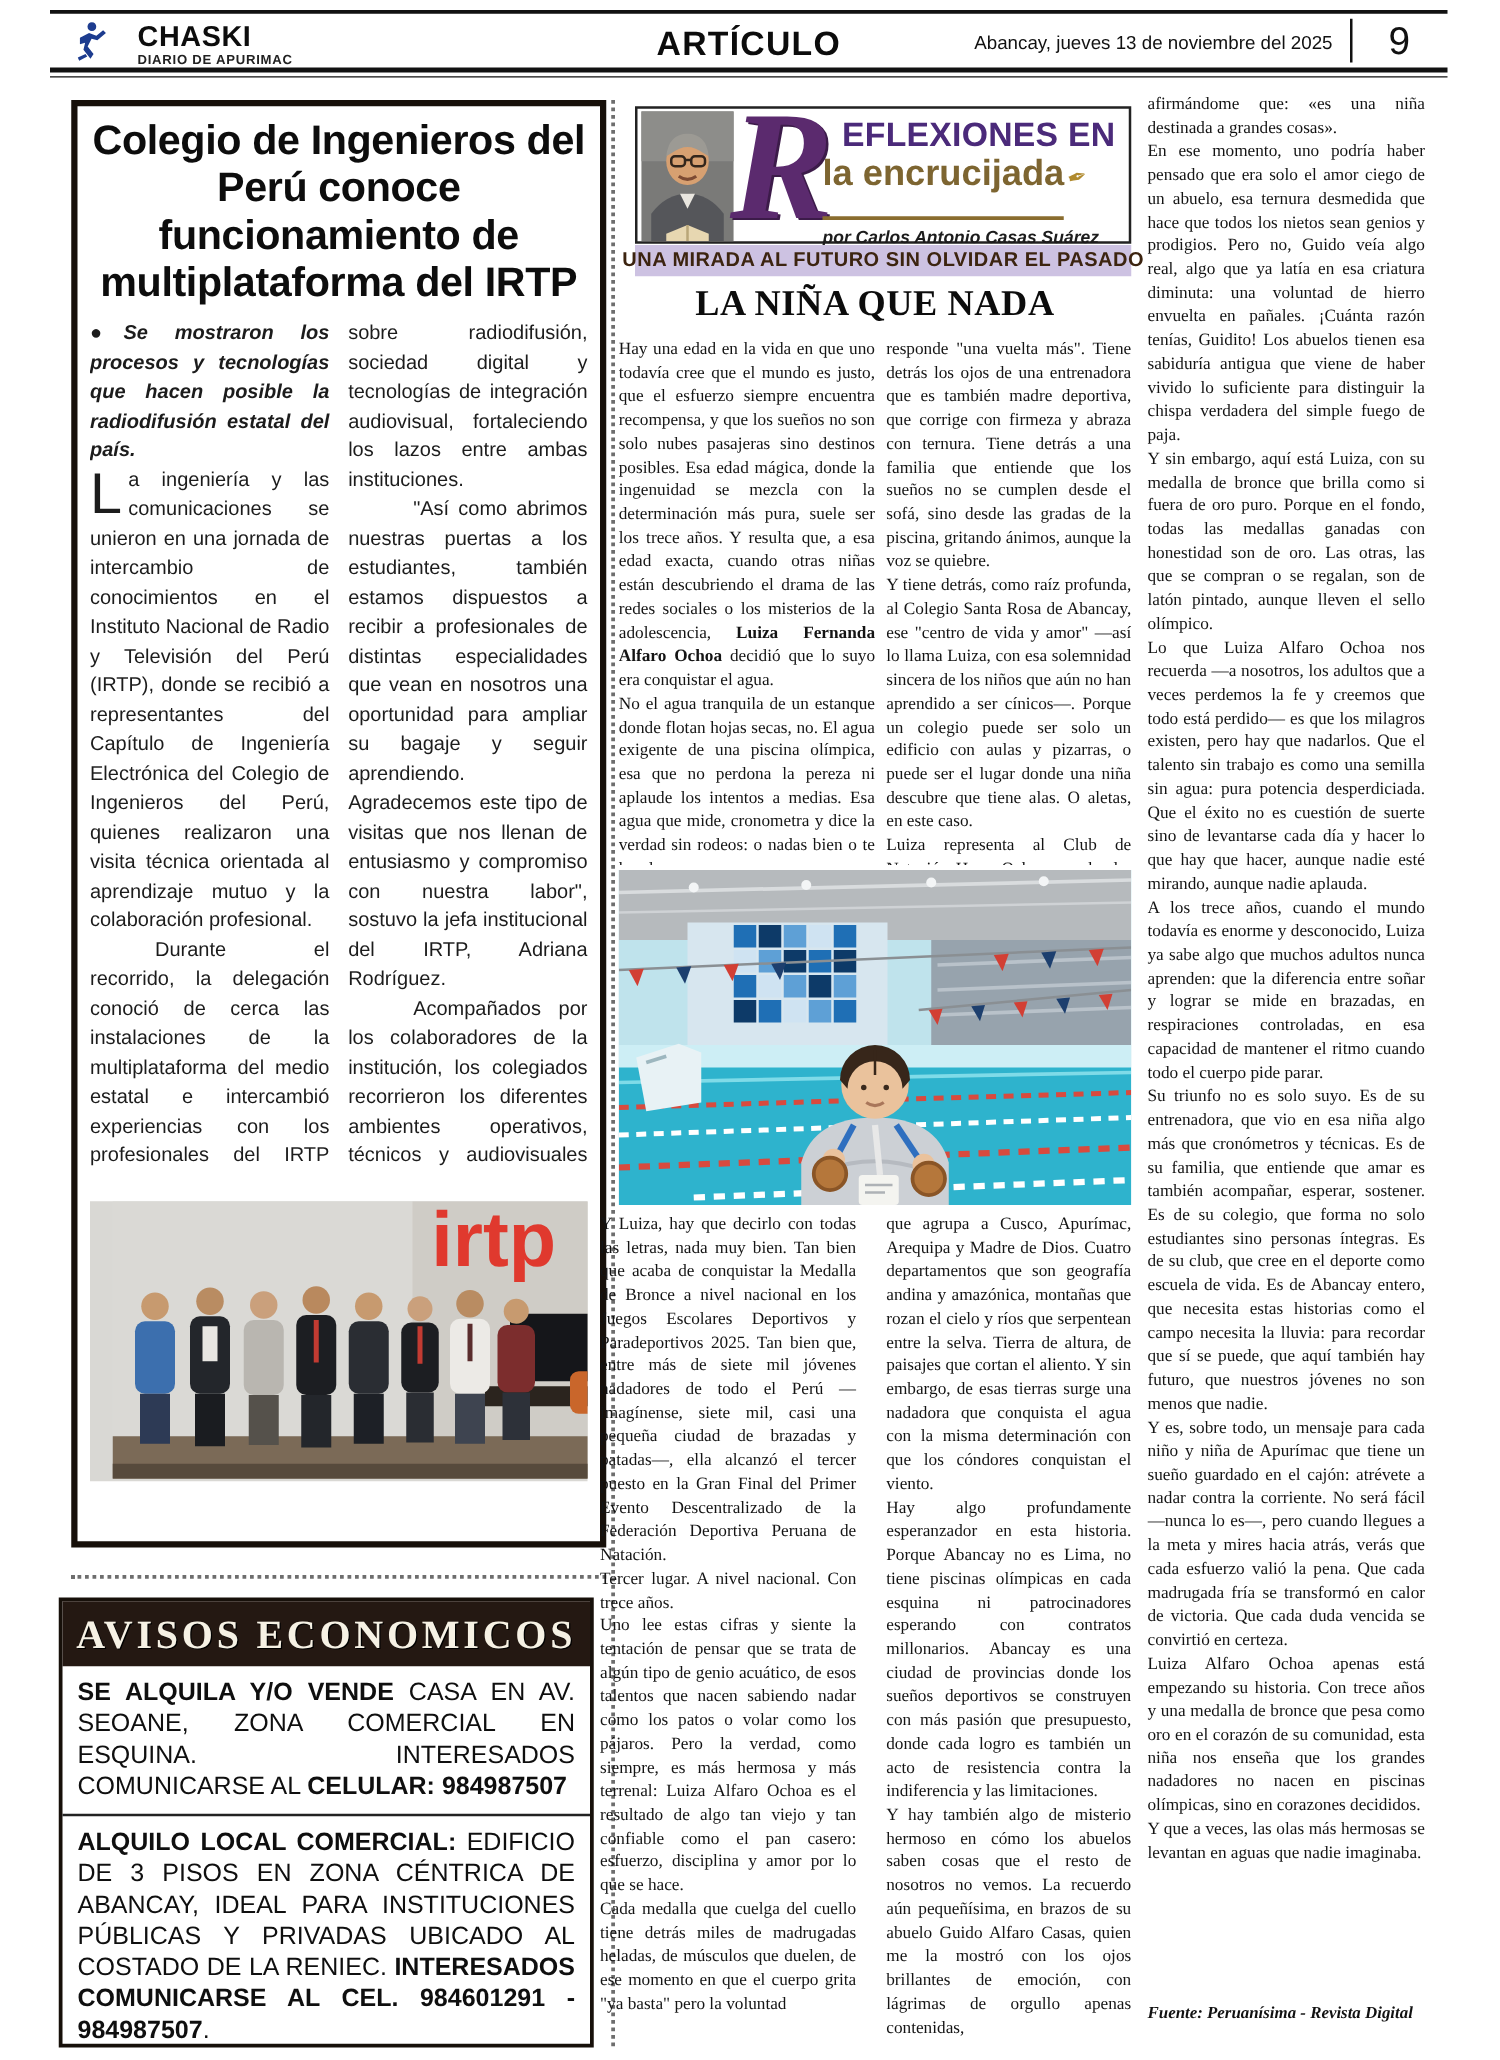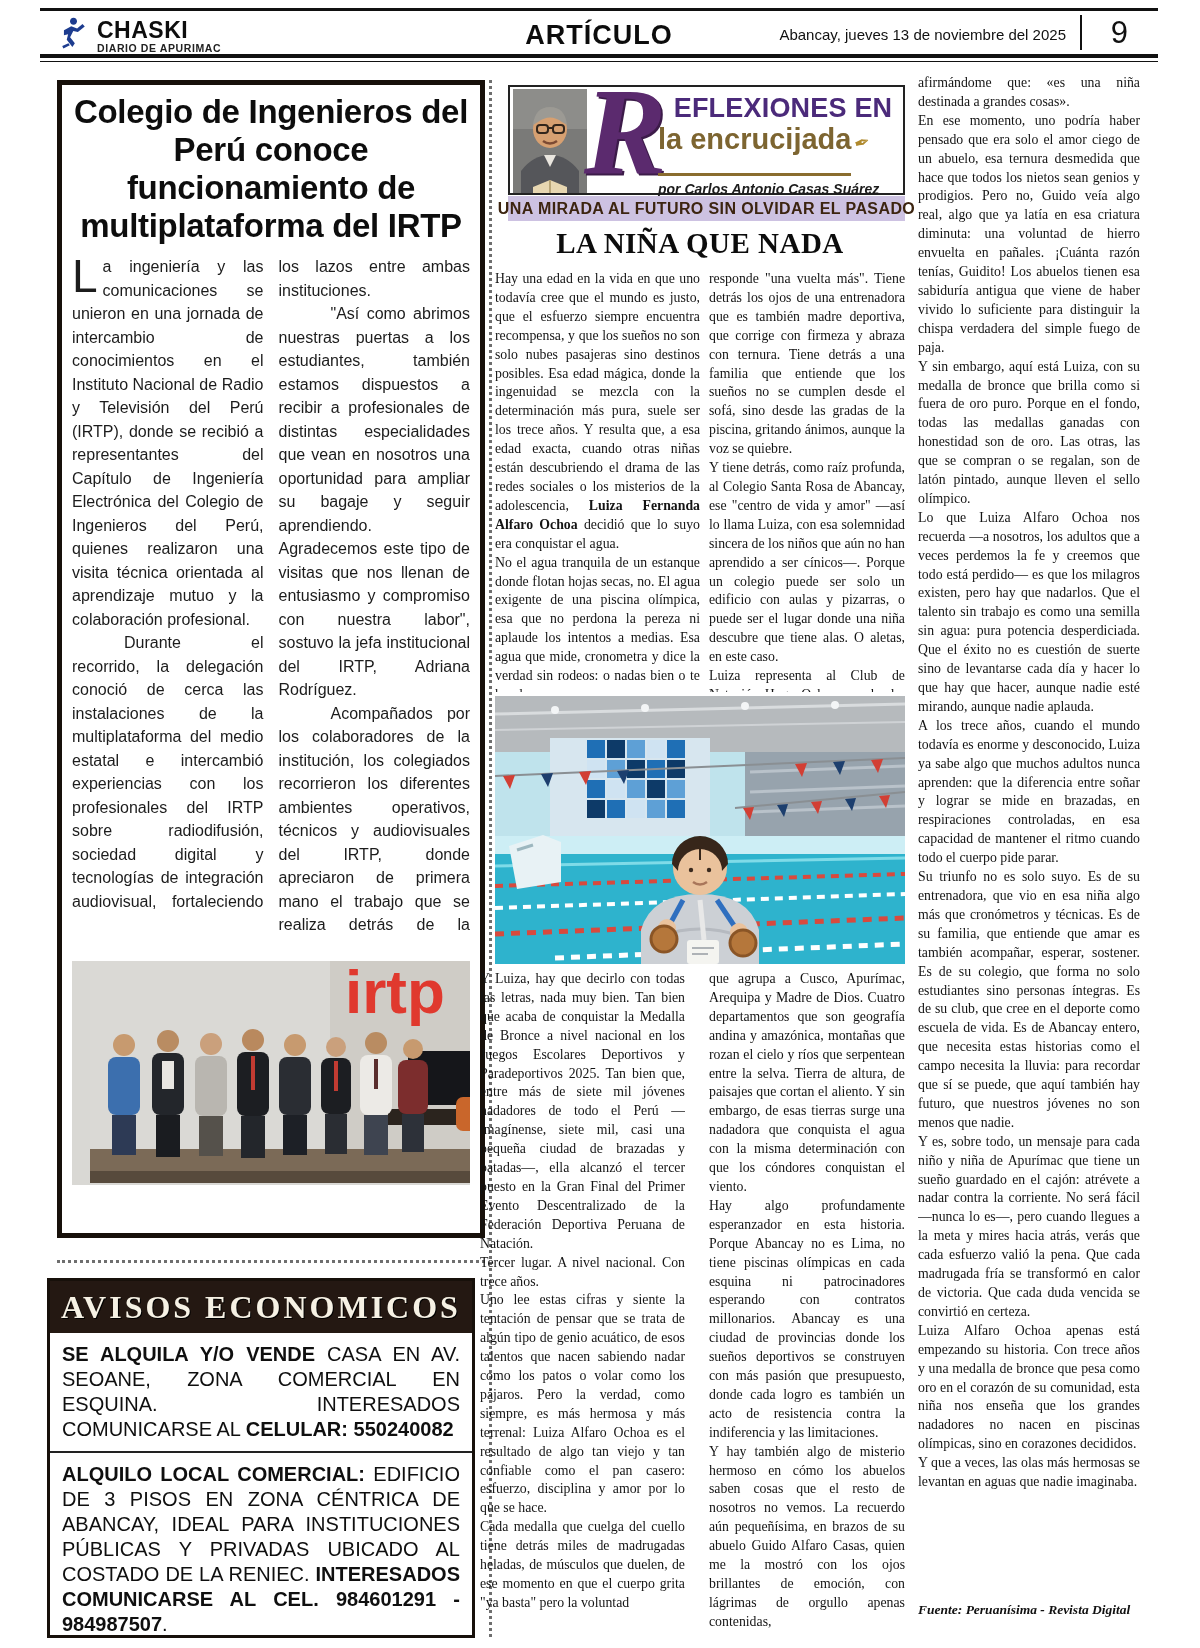--- a/index.html
+++ b/index.html
@@ -3,21 +3,21 @@
 <meta charset="utf-8">
 <style>
   * { box-sizing: border-box; margin: 0; padding: 0; }
   html,body { background:#ffffff; }
   body { width:1200px; height:1648px; position:relative; font-family:"Liberation Sans",sans-serif; color:#1a1a1a; }
   .abs { position:absolute; }
 
   
   #header { left:40px; top:8px; width:1118px; height:50px; border-top:3px solid #111; border-bottom:4px solid #111; }
   #header::after { content:""; position:absolute; left:0; right:0; bottom:-8px; border-top:1.5px solid #111; }
-  .brand { position:absolute; left:20px; top:5px; display:flex; gap:10px; align-items:flex-end; }
+  .brand { position:absolute; left:20px; top:5px; display:flex; gap:23px; align-items:center; }
   .brand-text .bn { font-size:23px; font-weight:800; letter-spacing:.5px; color:#0d0d0d; line-height:1.05; }
   .brand-text .bt { font-size:10.5px; font-weight:600; letter-spacing:.6px; color:#222; }
   .section-title { position:absolute; left:0; right:0; top:9px; text-align:center; font-size:27px; font-weight:800; letter-spacing:1px; color:#0c0c0c; }
   .hdate { position:absolute; right:92px; top:15px; font-size:15px; color:#111; }
   .hsep { position:absolute; right:76px; top:4px; bottom:4px; width:2px; background:#111; }
   .pageno { position:absolute; right:30px; top:4px; font-size:31px; color:#111; font-weight:500; }
 
   
   #left-box { left:57px; top:80px; width:428px; height:1158px; border:5px solid #17100a; padding:6px 10px; background:#fff; }
   .ltitle { font-size:33px; line-height:38px; font-weight:800; text-align:center; color:#0d0d0d; letter-spacing:-0.3px; margin:2px 0 10px; }
@@ -84,20 +84,21 @@
   </div>
   <div class="section-title">ARTÍCULO</div>
   <div class="hdate">Abancay, jueves 13 de noviembre del 2025</div>
   <div class="hsep"></div>
   <div class="pageno">9</div>
 </div>
 
 <div id="left-box" class="abs">
   <div class="ltitle">Colegio de Ingenieros del Perú conoce funcionamiento de multiplataforma del IRTP</div>
   <div class="left-cols">
+    <p class="lead">●Se mostraron los procesos y tecnologías que hacen posible la radiodifusión estatal del país.</p>
     <div class="left-paras">
         <p><span>La ingeniería y las comunicaciones se unieron en una jornada de intercambio de conocimientos en el Instituto Nacional de Radio y Televisión del Perú (IRTP), donde se recibió a representantes del Capítulo de Ingeniería Electrónica del Colegio de Ingenieros del Perú, quienes realizaron una visita técnica orientada al aprendizaje mutuo y la colaboración profesional.</span></p>
         <p><span>Durante el recorrido, la delegación conoció de cerca las instalaciones de la multiplataforma del medio estatal e intercambió experiencias con los profesionales del IRTP sobre radiodifusión, sociedad digital y tecnologías de integración audiovisual, fortaleciendo los lazos entre ambas instituciones.</span></p>
         <p><span>"Así como abrimos nuestras puertas a los estudiantes, también estamos dispuestos a recibir a profesionales de distintas especialidades que vean en nosotros una oportunidad para ampliar su bagaje y seguir aprendiendo. Agradecemos este tipo de visitas que nos llenan de entusiasmo y compromiso con nuestra labor", sostuvo la jefa institucional del IRTP, Adriana Rodríguez.</span></p>
         <p><span>Acompañados por los colaboradores de la institución, los colegiados recorrieron los diferentes ambientes operativos, técnicos y audiovisuales del IRTP, donde apreciaron de primera mano el trabajo que se realiza detrás de la producción y transmisión de contenidos.</span></p>
       </div>
   </div>
   <div class="irtp-photo">
     <svg width="403" height="222" viewBox="0 0 403 222">
       <rect width="403" height="222" fill="#dad9d5"></rect>
@@ -142,21 +143,21 @@
     </svg>
   </div>
 </div>
 
 <div id="dots-h" class="abs"></div>
 <div id="dots-v" class="abs"></div>
 
 <div id="avisos" class="abs">
   <div class="av-head">AVISOS ECONOMICOS</div>
   <div class="">
-      <p class="ad"><b>SE ALQUILA Y/O VENDE</b><span> CASA EN AV. SEOANE, ZONA COMERCIAL EN ESQUINA. INTERESADOS COMUNICARSE AL </span><b>CELULAR: 550240082</b></p>
+      <p class="ad"><b>SE ALQUILA Y/O VENDE</b><span> CASA EN AV. SEOANE, ZONA COMERCIAL EN ESQUINA. INTERESADOS COMUNICARSE AL </span><b>CELULAR: 984987507</b></p>
       <p class="ad"><b>ALQUILO LOCAL COMERCIAL:</b><span> EDIFICIO DE 3 PISOS EN ZONA CÉNTRICA DE ABANCAY, IDEAL PARA INSTITUCIONES PÚBLICAS Y PRIVADAS UBICADO AL COSTADO DE LA RENIEC. </span><b>INTERESADOS COMUNICARSE AL CEL. 984601291 - 984987507</b><span>.</span></p>
     </div>
 </div>
 
 <div id="masthead-box" class="abs">
   <span class="author">
     <svg width="74" height="104" viewBox="0 0 74 104">
       <rect width="74" height="104" fill="#7a7a78"></rect>
       <rect width="74" height="40" fill="#8d8d8a"></rect>
       <ellipse cx="37" cy="40" rx="17" ry="19" fill="#d7a071"></ellipse>

